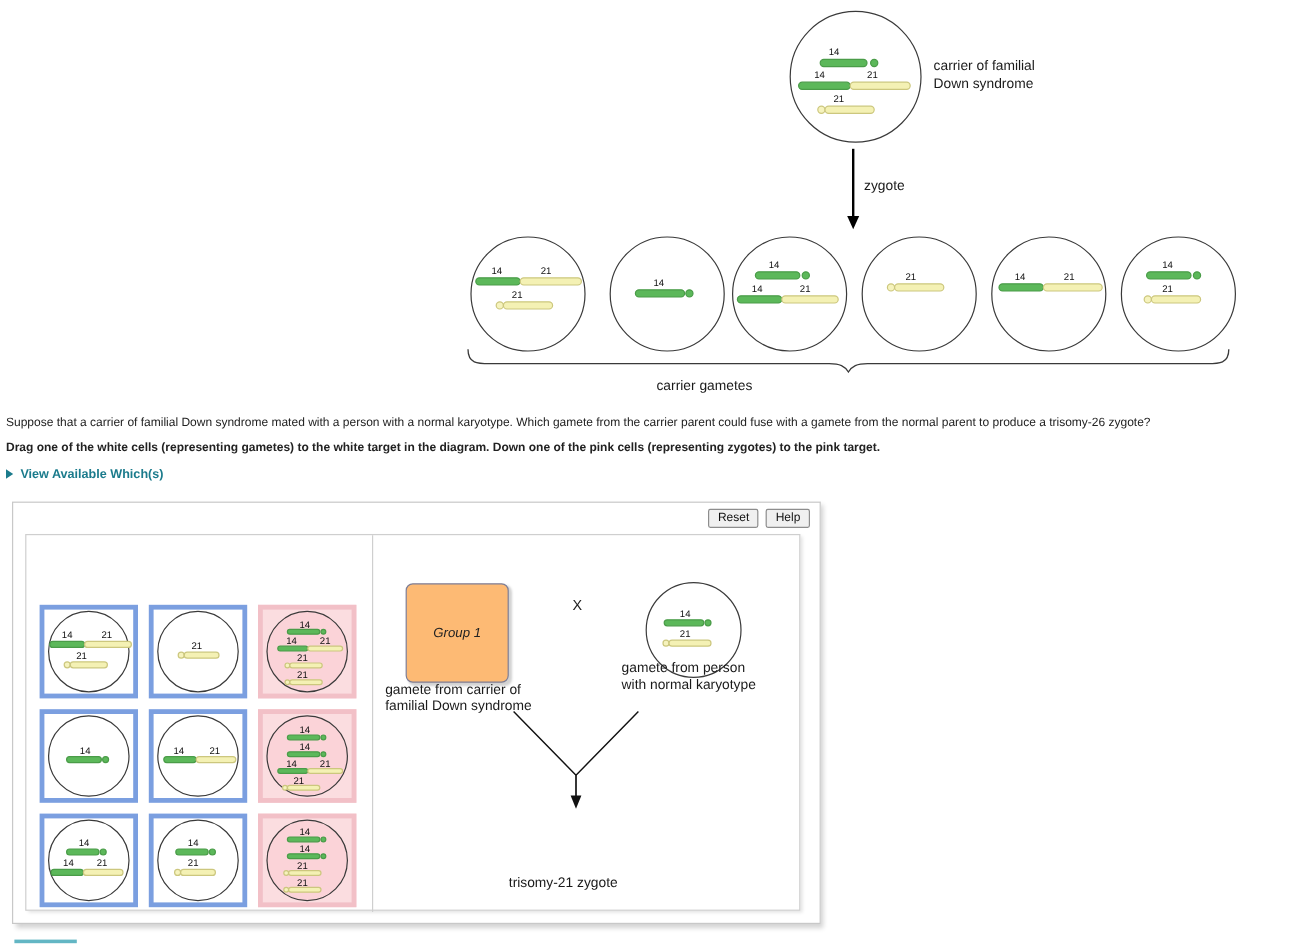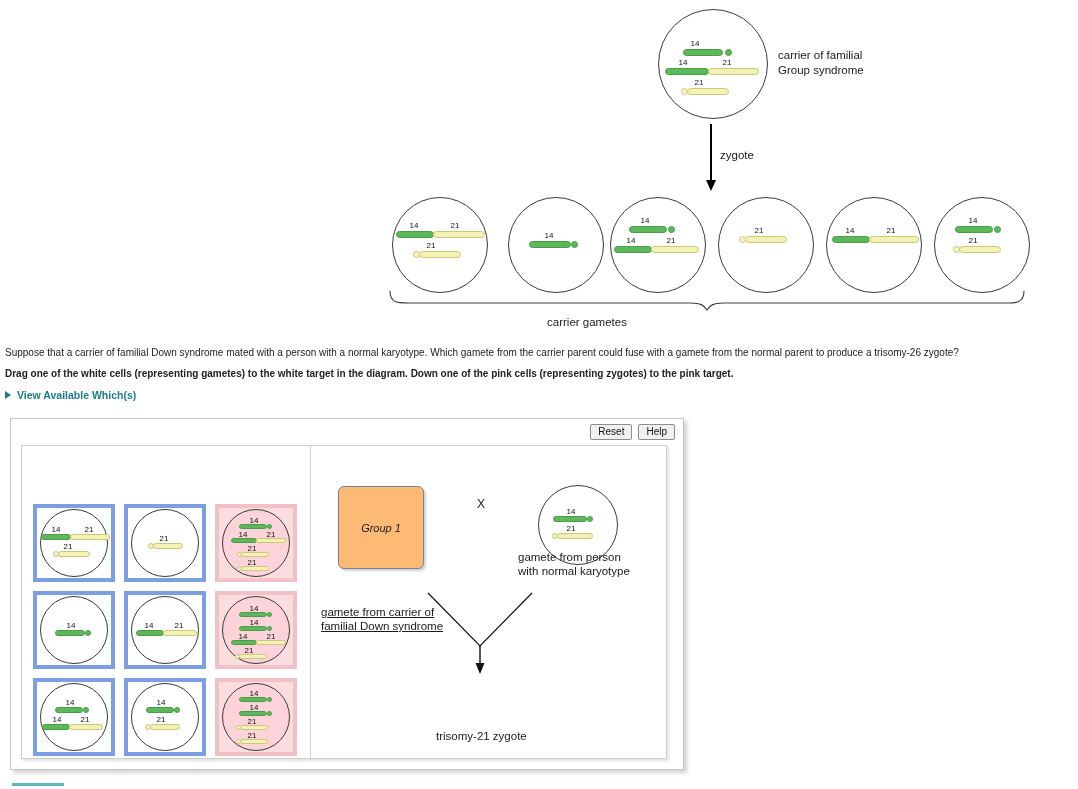--- a/index.html
+++ b/index.html
@@ -126,23 +126,23 @@
   }
   .grp-label {
     position: absolute; left: 0; top: 50%; width: 100%; transform: translateY(-50%);
     text-align: center; font-size: 11px; font-style: italic; color: #222;
   }
   #x-mark { position: absolute; left: 477px; top: 497px; font-size: 12px; color: #222; }
   #normal-gamete-cell { left: 538px; top: 485px; width: 80px; height: 80px; }
   .diag-cap {
     position: absolute; font-size: 11.5px; line-height: 14px; color: #1a1a1a;
   }
-  #cap-left { left: 321px; top: 605px; text-decoration: underline; }
+  #cap-left { left: 321px; top: 568px; }
   #cap-right { left: 518px; top: 550px; }
-  #cap-bottom { left: 436px; top: 729px; font-size: 11.5px; text-align: right; }
+  #cap-bottom { left: 424px; top: 729px; font-size: 11.5px; text-align: right; }
   #fuse-svg { position: absolute; left: 300px; top: 460px; width: 370px; height: 220px; }
 
   #bottom-bar {
     position: absolute; left: 12px; top: 783px; width: 52px; height: 3px;
     background: #63b6c4;
   }
 </style>
 </head>
 <body>
 
@@ -159,21 +159,21 @@
     <div class="arm green" style="left:6px; top:58px; width:44px;"></div>
     <div class="arm yellow" style="left:49px; top:58px; width:51px;"></div>
 
     <div class="clab" style="left:18px; top:68px; width:44px;">21</div>
     <div class="knob yellow" style="left:22px; top:78px;"></div>
     <div class="arm yellow" style="left:28px; top:78px; width:42px;"></div>
   </div>
 
   <div id="parent-label">
     <div>carrier of familial</div>
-    <div>Group syndrome</div>
+    <div>Down syndrome</div>
   </div>
 
   <div id="meiosis-arrow"></div>
   <div id="meiosis-label">zygote</div>
 
   <div class="cell-circle gamete-cell" style="left:392px;">
     <div class="clab" style="left:0px; top:23px; width:42px;">14</div>
     <div class="clab" style="left:42px; top:23px; width:40px;">21</div>
     <div class="arm green" style="left:3px; top:33px; width:38px;"></div>
     <div class="arm yellow" style="left:40px; top:33px; width:52px;"></div>

